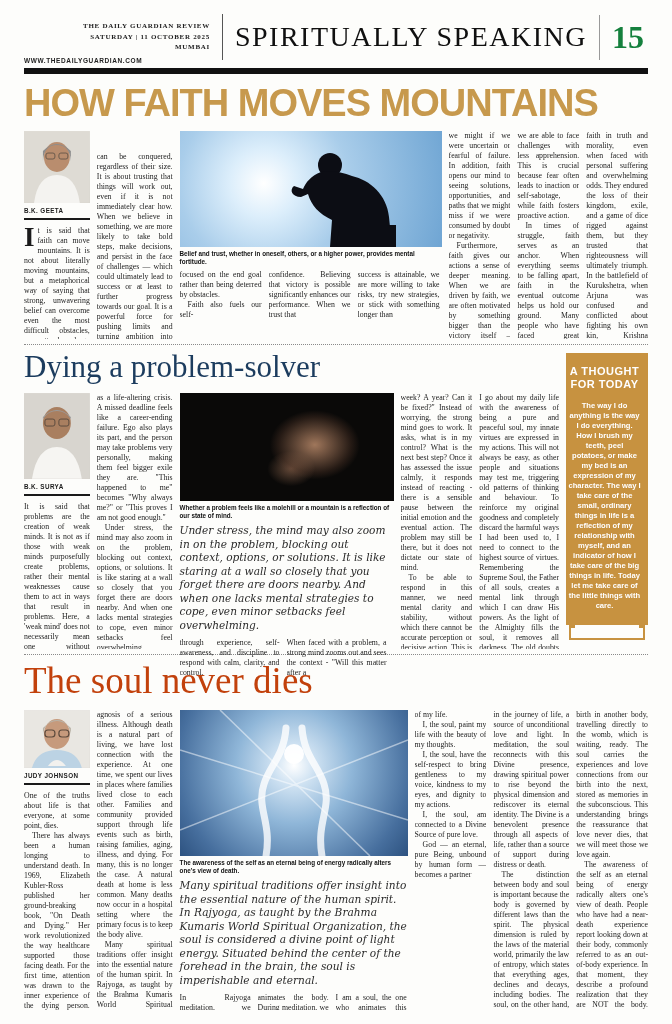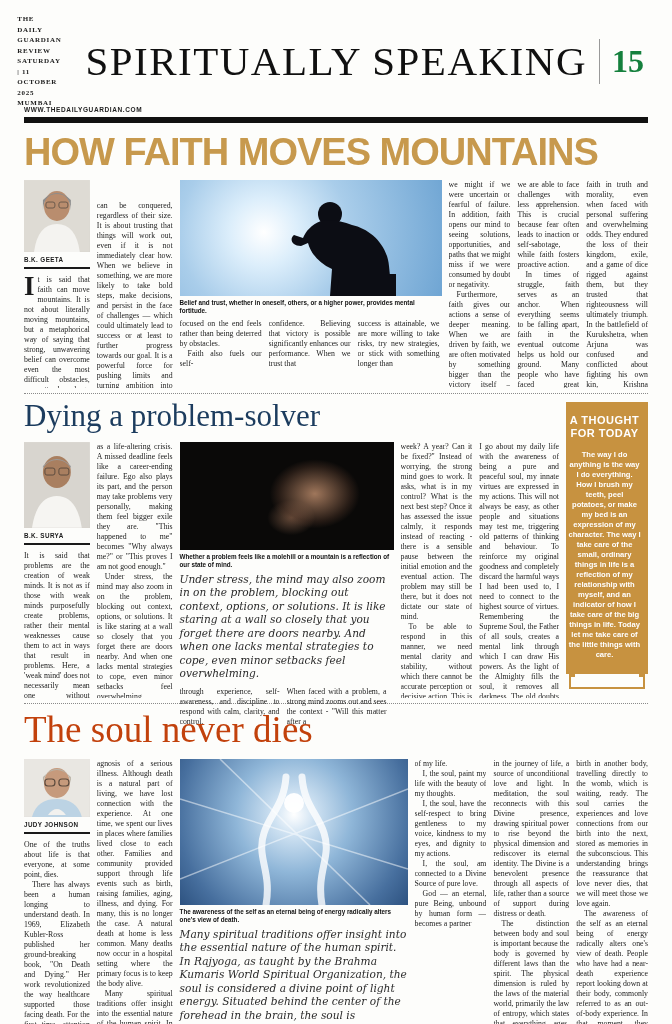--- a/index.html
+++ b/index.html
@@ -2,23 +2,23 @@
 <html><head>
 <meta charset="utf-8">
 <style>
   html,body{margin:0;padding:0;width:672px;height:1024px;overflow:hidden;background:#fdfdfb;}
   body{font-family:"Liberation Serif", serif;color:#1b1b1b;}
   .page{width:672px;height:1024px;box-sizing:border-box;padding:6px 24px 0 24px;position:relative;}
 
   
   .hdr{position:relative;display:flex;align-items:center;justify-content:flex-end;padding:8px 0 6px 0;}
   .site-url{position:absolute;left:0;bottom:2px;font-family:"Liberation Sans",sans-serif;font-size:6.5px;font-weight:bold;letter-spacing:.6px;color:#222;}
-  .mast{ font-family:"Liberation Serif",serif;font-size:7px;font-weight:bold;letter-spacing:.7px;line-height:1.5;color:#222;}
+  .mast{ text-align:right;font-family:"Liberation Serif",serif;font-size:7px;font-weight:bold;letter-spacing:.7px;line-height:1.5;color:#222;}
   .vline{width:1px;background:#555;height:46px;margin:0 12px;}
-  .section-title{font-family:"Liberation Serif",serif;font-size:41px;letter-spacing:1.5px;color:#101010;white-space:nowrap;}
+  .section-title{font-family:"Liberation Serif",serif;font-size:28px;letter-spacing:1.5px;color:#101010;white-space:nowrap;}
   .pgbox{border-left:1px solid #999;margin-left:12px;padding:4px 4px 4px 12px;}
   .pgnum{font-family:"Liberation Serif",serif;font-size:32px;font-weight:bold;color:#15803d;}
   .top-rule{height:6px;background:#111;margin-top:2px;}
 
   
   .h1-faith{font-family:"Liberation Sans",sans-serif;font-weight:bold;font-size:38px;letter-spacing:-1px;color:#c7994d;margin:8px 0 6px 0;}
   .h2-problem{font-family:"Liberation Serif",serif;font-size:31px;color:#1c3c5e;margin:4px 0 8px 0;}
   .h3-soul{font-family:"Liberation Serif",serif;font-size:37px;color:#c2410c;margin:4px 0 8px 0;}
   .row{display:flex;gap:7px;overflow:hidden;}
   .col{font-size:7.8px;line-height:10px;text-align:justify;overflow:hidden;}
@@ -117,21 +117,21 @@
           <g fill="#0c0d14">
             <circle cx="150" cy="34" r="12"></circle>
             <path d="M141 41 C131 45 126 51 123 58 L114 55 C109 59 112 66 121 66 L128 63 C131 74 139 83 152 89 L150 116 L212 116 L209 86 C207 64 190 49 172 45 C162 41 150 39 141 41 Z"></path>
             <path d="M160 94 L216 94 L216 116 L156 116 Z"></path>
           </g>
         </svg>
       </div>
       <div class="caption">Belief and trust, whether in oneself, others, or a higher power, provides mental fortitude.</div>
       <div class="minirow">
         <div class="col" style="width:82px;">
-            <p class="para first">focused on the end feels rather than being deterred by obstacles.</p>
+            <p class="para first">focused on the end goal rather than being deterred by obstacles.</p>
             <p class="para">Faith also fuels our self-</p>
           </div>
         <div class="col" style="width:82px;">
             <p class="para first">confidence. Believing that victory is possible significantly enhances our performance. When we trust that</p>
           </div>
         <div class="col" style="width:82px;">
             <p class="para first">success is attainable, we are more willing to take risks, try new strategies, or stick with something longer than</p>
           </div>
       </div>
     </div>

